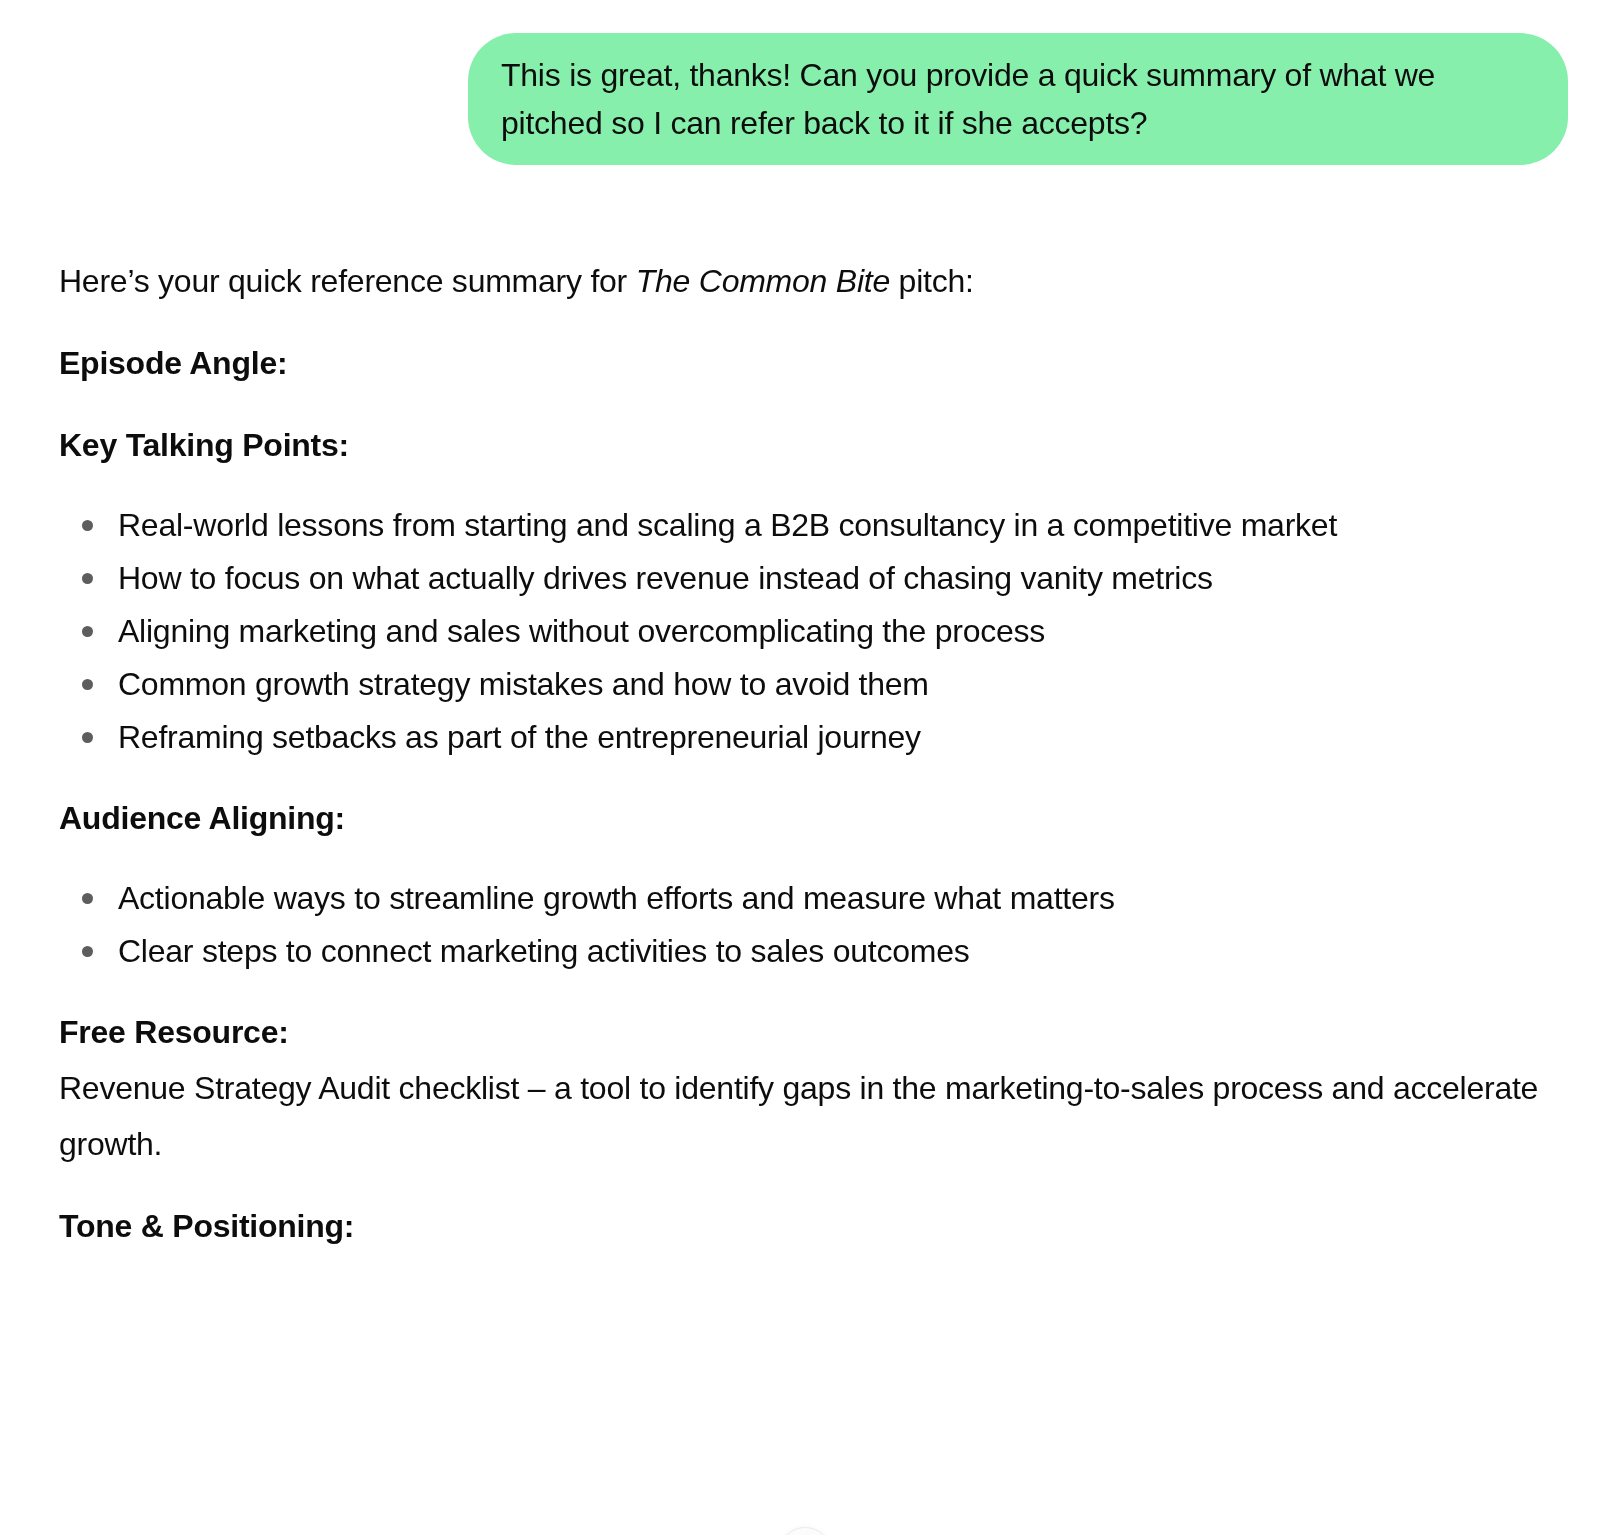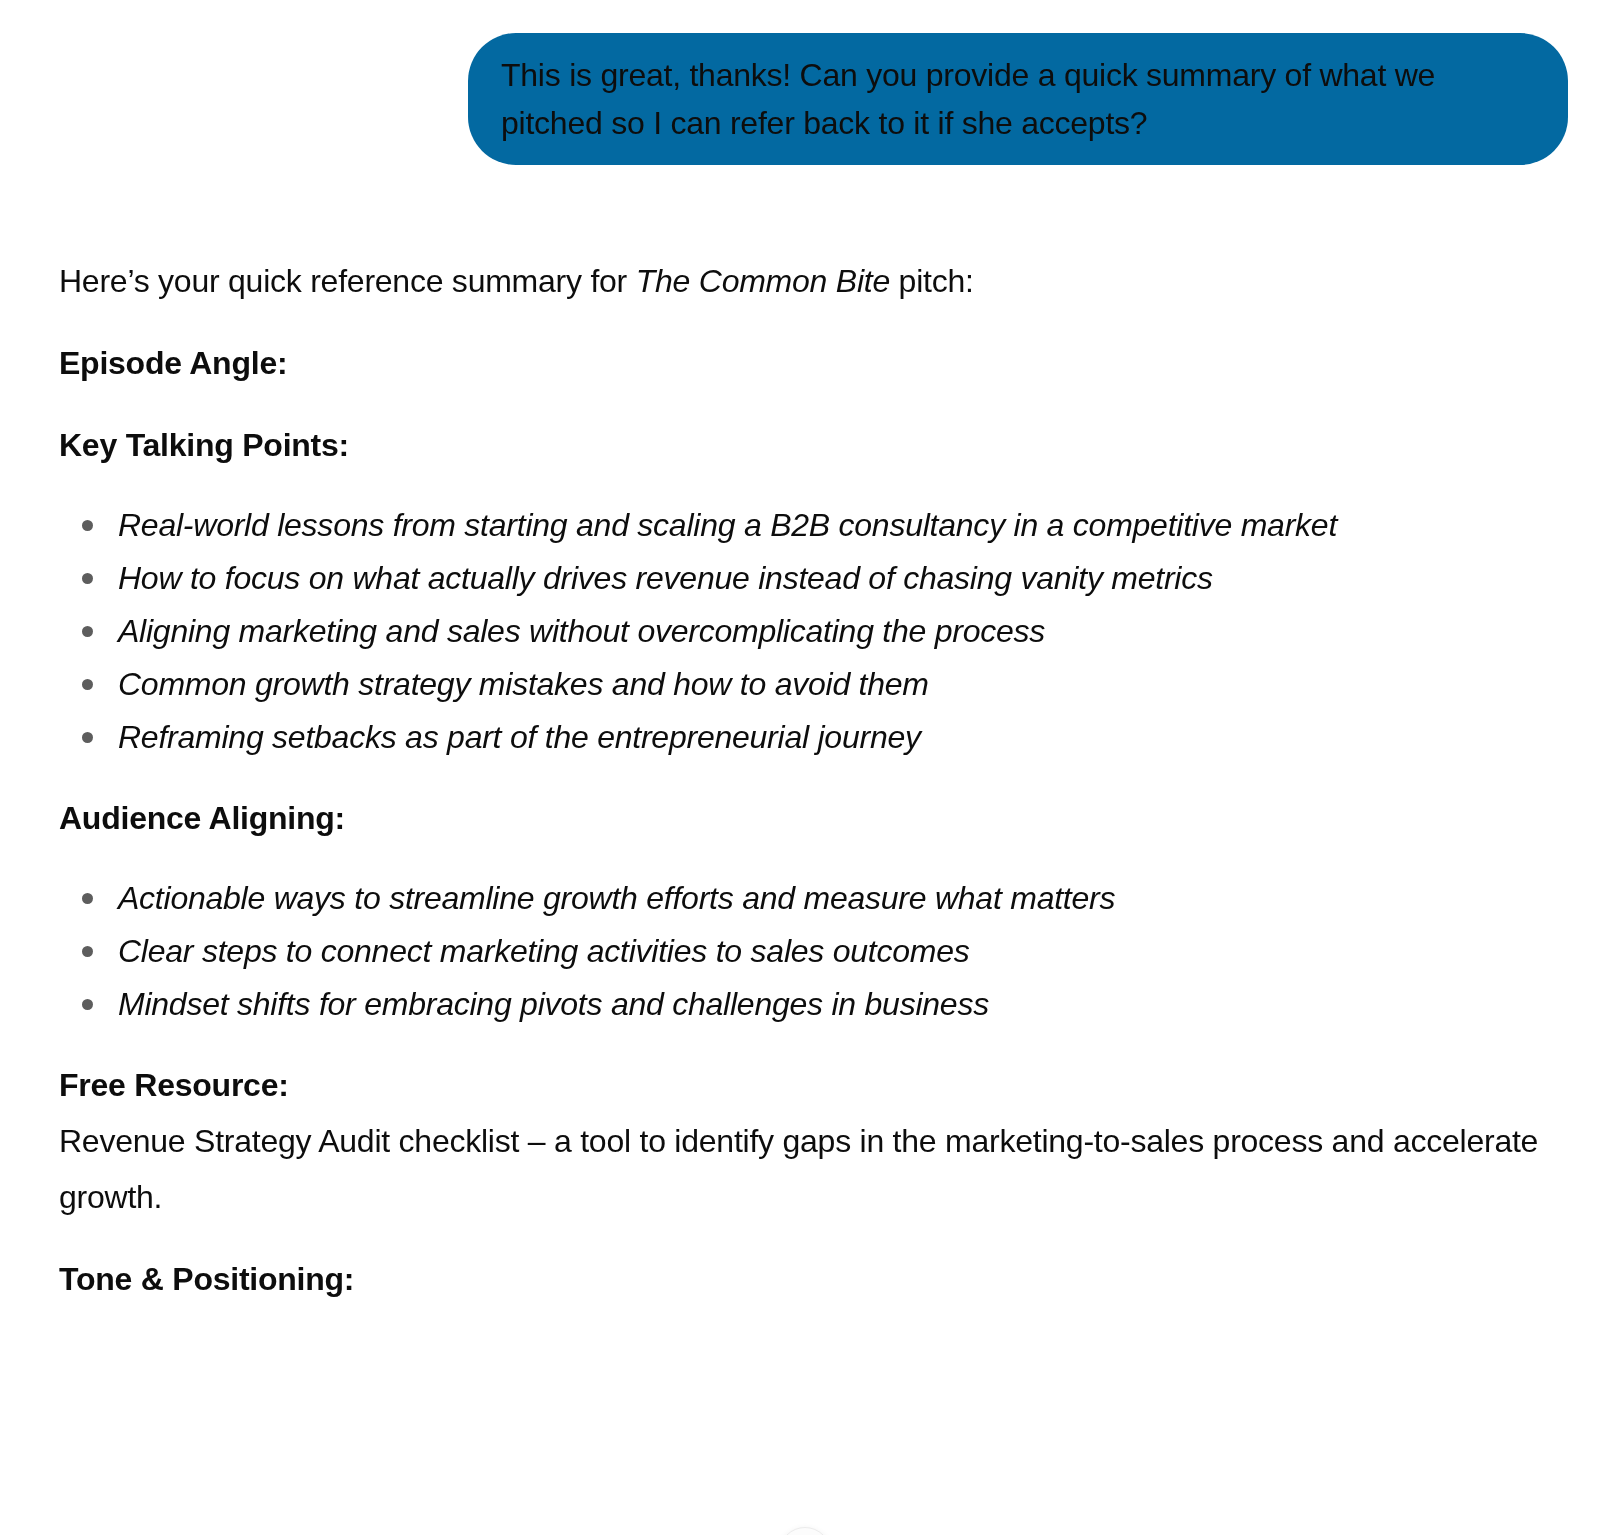--- a/index.html
+++ b/index.html
@@ -18,21 +18,21 @@
     width: 1600px;
     padding: 33px 46px 0 59px;
   }
   
   .user-row {
     display: flex;
     justify-content: flex-end;
     margin-right: -14px; 
   }
   .user-bubble {
-    background: #0369a1;
+    background: #86efac;
     border-radius: 48px;
     padding: 18px 33px;
     max-width: 1100px;
     font-size: 32px;
     line-height: 48px;
     color: #0d0d0d;
   }
   
   .assistant {
     margin-top: 88px;
@@ -40,21 +40,20 @@
     line-height: 56px;
   }
   .assistant p { margin: 26px 0; }
   .assistant p:first-child { margin-top: 0; }
   .assistant strong { font-weight: bold; margin-top: 28px; }
   .assistant em { font-style: italic; }
   .assistant ul {
     list-style: none;
     margin: 26px 0 14px 0;
     padding: 0 0 0 59px;
-    font-style: italic;
   }
   .assistant li {
     position: relative;
     line-height: 53px;
     margin: 0;
   }
   .assistant li::before {
     content: "";
     position: absolute;
     left: -36px;
@@ -100,21 +99,20 @@
         <li>Aligning marketing and sales without overcomplicating the process</li>
         <li>Common growth strategy mistakes and how to avoid them</li>
         <li>Reframing setbacks as part of the entrepreneurial journey</li>
       </ul>
 
     <p><strong>Audience Aligning:</strong></p>
 
     <ul>
         <li>Actionable ways to streamline growth efforts and measure what matters</li>
         <li>Clear steps to connect marketing activities to sales outcomes</li>
-        <li>Mindset shifts for embracing pivots and challenges in business</li>
       </ul>
 
     <p><strong>Free Resource:</strong><br><span>Revenue Strategy Audit checklist – a tool to identify gaps in the marketing-to-sales process and accelerate growth.</span></p>
 
     <p><strong>Tone &amp; Positioning:</strong><br></p>
 
   </div>
 </div>
 
 <div class="scroll-btn"></div>

